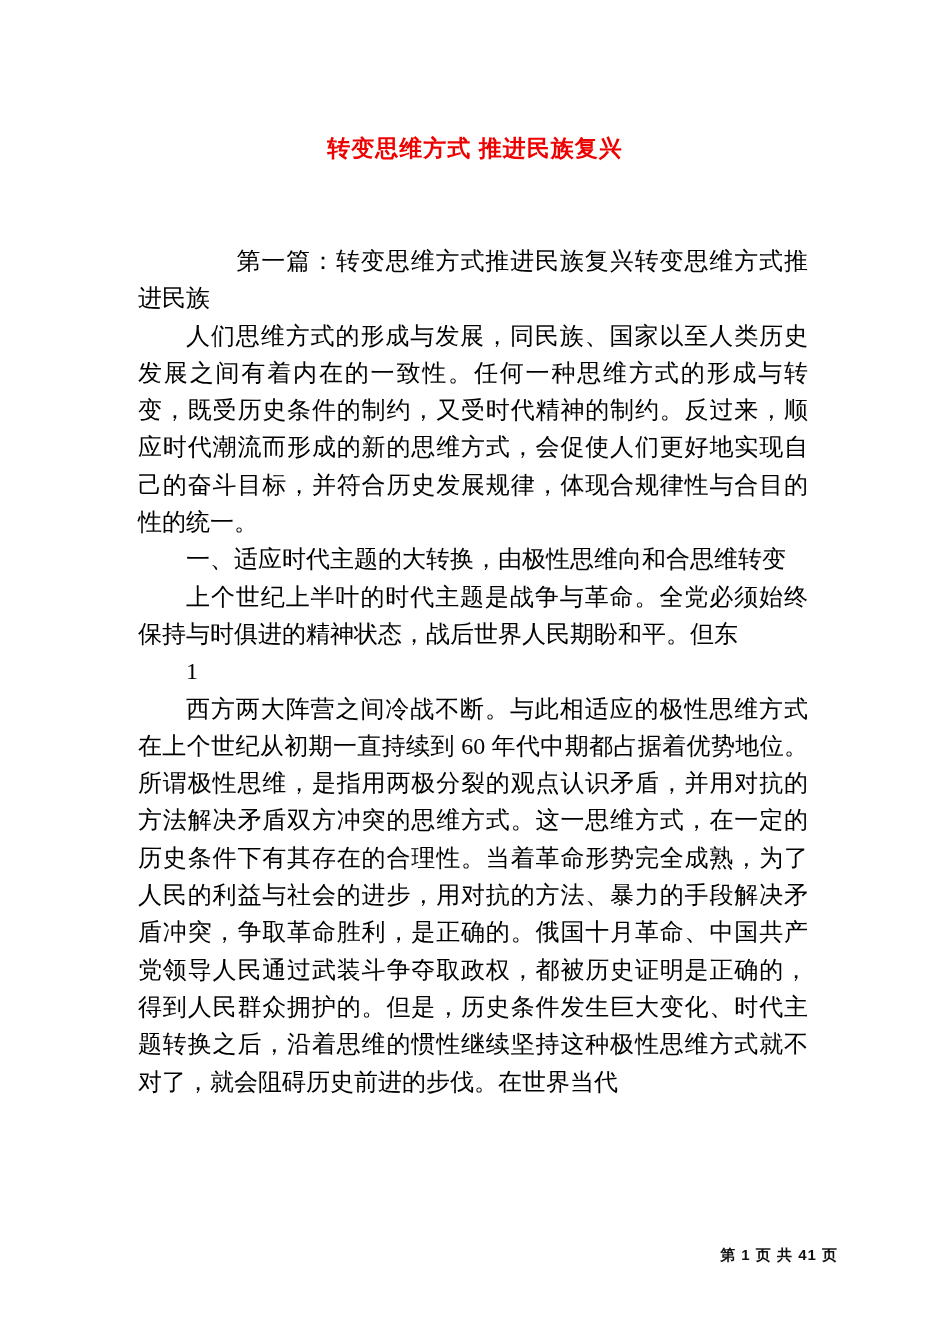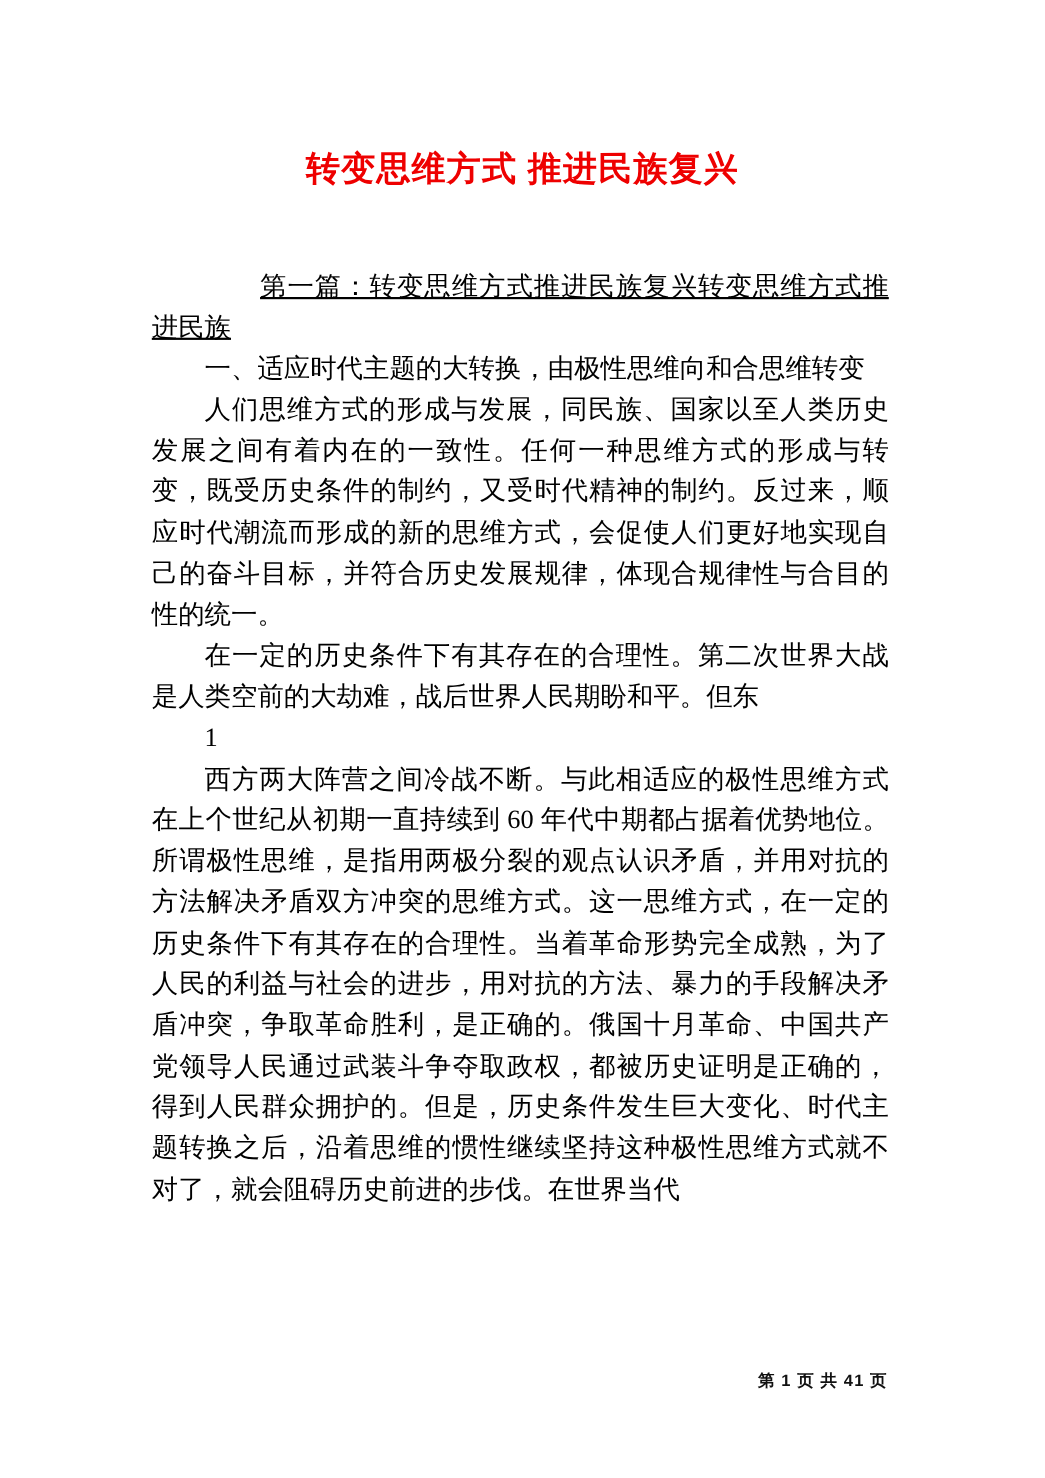--- a/index.html
+++ b/index.html
@@ -15,66 +15,67 @@
     overflow: hidden;
     color: #000000;
     font-family: "Liberation Serif", "DejaVu Serif", serif;
   }
   .doc-title {
     margin: 0;
     padding-top: 134px;
     text-align: center;
     font-family: "Liberation Sans", "DejaVu Sans", sans-serif;
     font-weight: bold;
-    font-size: 31px;
+    font-size: 23px;
     line-height: 1.3;
     letter-spacing: 1px;
   }
   .content {
     position: absolute;
     left: 138px;
     top: 243px;
     width: 670px;
     font-size: 24px;
     line-height: 37.3px;
     text-align: justify;
     text-justify: inter-ideograph;
   }
   .content p {
     margin: 0;
     word-break: break-all;
   }
   .indent-2 { text-indent: 2em; }
-  .indent-4 { text-indent: 4.1em; text-decoration: underline; }
+  .indent-4 { text-indent: 4.1em; }
   .footer {
     position: absolute;
     left: 0;
     top: 1246px;
     width: 807px;
     text-align: right;
     font-family: "Liberation Sans", "DejaVu Sans", sans-serif;
     font-weight: bold;
     font-size: 15px;
     color: #111111;
     letter-spacing: 1px;
+    padding-left: 31px;
   }
 </style>
 </head>
 <body>
 
 <div class="page">
 
   <h1 class="doc-title" style="color: rgb(238, 0, 0);">转变思维方式 推进民族复兴</h1>
 
   <div class="content" style="color: rgb(0, 0, 0);">
 
   <p class="indent-4">第一篇：转变思维方式推进民族复兴转变思维方式推进民族</p>
+      <p class="indent-2">人们思维方式的形成与发展，同民族、国家以至人类历史发展之间有着内在的一致性。任何一种思维方式的形成与转变，既受历史条件的制约，又受时代精神的制约。反过来，顺应时代潮流而形成的新的思维方式，会促使人们更好地实现自己的奋斗目标，并符合历史发展规律，体现合规律性与合目的性的统一。</p>
       <p class="indent-2">一、适应时代主题的大转换，由极性思维向和合思维转变</p>
-      <p class="indent-2">人们思维方式的形成与发展，同民族、国家以至人类历史发展之间有着内在的一致性。任何一种思维方式的形成与转变，既受历史条件的制约，又受时代精神的制约。反过来，顺应时代潮流而形成的新的思维方式，会促使人们更好地实现自己的奋斗目标，并符合历史发展规律，体现合规律性与合目的性的统一。</p>
-      <p class="indent-2">在一定的历史条件下有其存在的合理性。第二次世界大战是人类空前的大劫难，战后世界人民期盼和平。但东</p>
+      <p class="indent-2">上个世纪上半叶的时代主题是战争与革命。全党必须始终保持与时俱进的精神状态，战后世界人民期盼和平。但东</p>
       <p class="indent-2">1</p>
       <p class="indent-2">西方两大阵营之间冷战不断。与此相适应的极性思维方式在上个世纪从初期一直持续到 60 年代中期都占据着优势地位。所谓极性思维，是指用两极分裂的观点认识矛盾，并用对抗的方法解决矛盾双方冲突的思维方式。这一思维方式，在一定的历史条件下有其存在的合理性。当着革命形势完全成熟，为了人民的利益与社会的进步，用对抗的方法、暴力的手段解决矛盾冲突，争取革命胜利，是正确的。俄国十月革命、中国共产党领导人民通过武装斗争夺取政权，都被历史证明是正确的，得到人民群众拥护的。但是，历史条件发生巨大变化、时代主题转换之后，沿着思维的惯性继续坚持这种极性思维方式就不对了，就会阻碍历史前进的步伐。在世界当代</p>
     </div>
 
   <div class="footer">
     <span>第 1 页 共 41 页</span>
   </div>
 
 </div>
 

